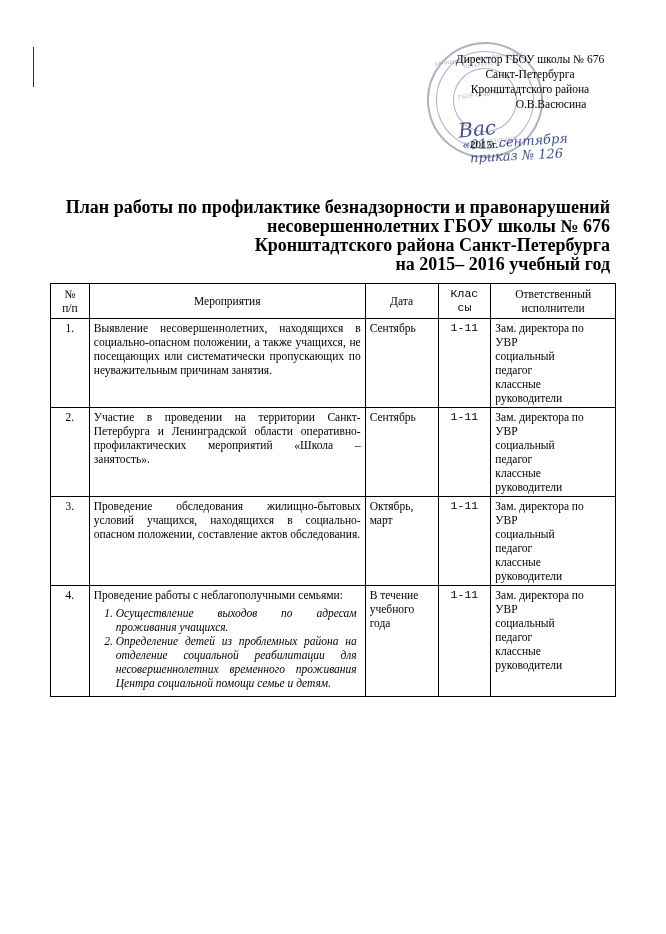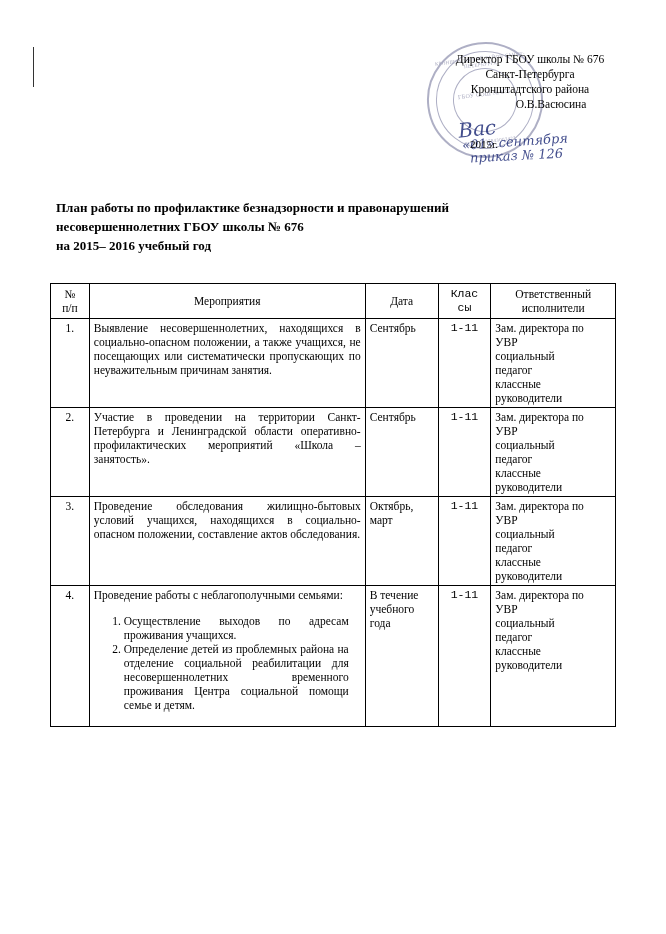--- a/index.html
+++ b/index.html
@@ -147,23 +147,23 @@
   }
   .stamp-text-top { top: 12px; }
   .stamp-center { top: 46px; font-size: 6px; line-height: 8px; }
   .stamp-text-bottom { bottom: 11px; }
   
   .doc-title {
     position: absolute;
     left: 56px;
     top: 198px;
     width: 554px;
-    text-align: left;
+    text-align: right;
     font-weight: bold;
-    font-size: 13px;
+    font-size: 18px;
     line-height: 19px;
   }
   
   table.plan {
     position: absolute;
     left: 50px;
     top: 283px;
     width: 566px;
     border-collapse: collapse;
     font-size: 11.5px;
@@ -186,22 +186,23 @@
   .c-date { width: 64px; text-align: center; }
   .c-class { width: 44px; text-align: center; font-family: Liberation Mono, monospace; }
   .c-resp { width: 116px; text-align: center; }
   td.c-num { text-align: center; }
   td.c-event { text-align: justify; text-align-last: left; }
   td.c-date { text-align: left; }
   td.c-class { text-align: center; }
   td.c-resp { text-align: left; }
   .resp-line { display: block; }
   ol.sublist {
-    margin: 12px;
+    margin: 4px;
     padding-left: 18px;
+    font-style: italic;
   }
   ol.sublist li {
     text-align: justify;
     margin: 0;
   }
 </style>
 </head>
 <body>
 
 <div class="page">
@@ -224,20 +225,21 @@
   </div>
 
   <div class="signature">Вас</div>
   <div class="hand-date">«01» сентября</div>
   <div class="hand-order">приказ № 126</div>
   <div class="date-row">2015г.</div>
 
   <div class="doc-title">
     <div>План работы по профилактике безнадзорности и правонарушений</div>
     <div>несовершеннолетних ГБОУ школы № 676</div>
+    <div>Кронштадтского района Санкт-Петербурга</div>
     <div>на 2015– 2016 учебный год</div>
   </div>
 
   <table class="plan">
     <thead>
       <tr>
         <th class="c-num">
           <span>№</span><br>
           <span>п/п</span>
         </th>

